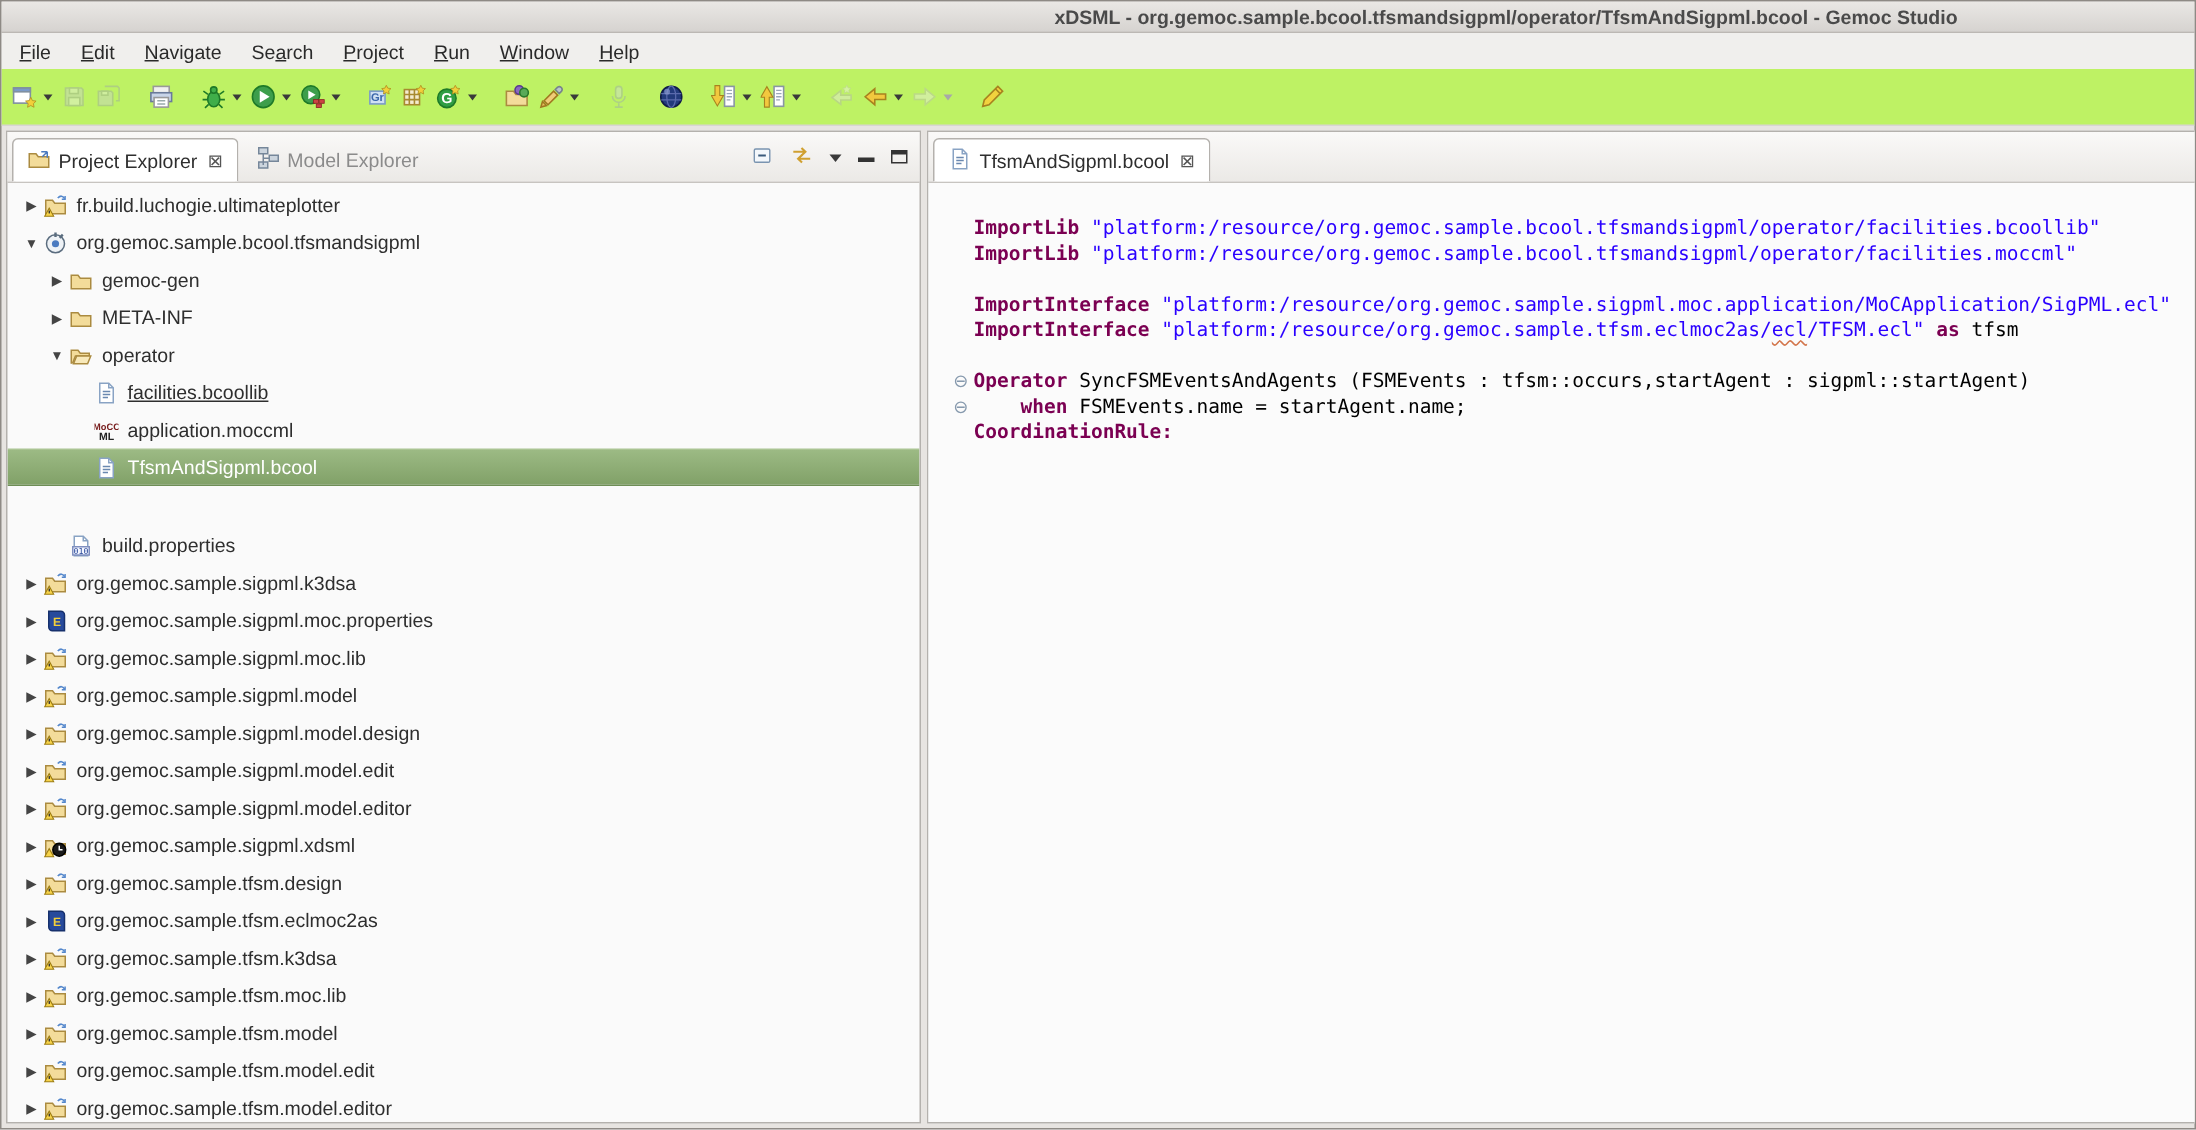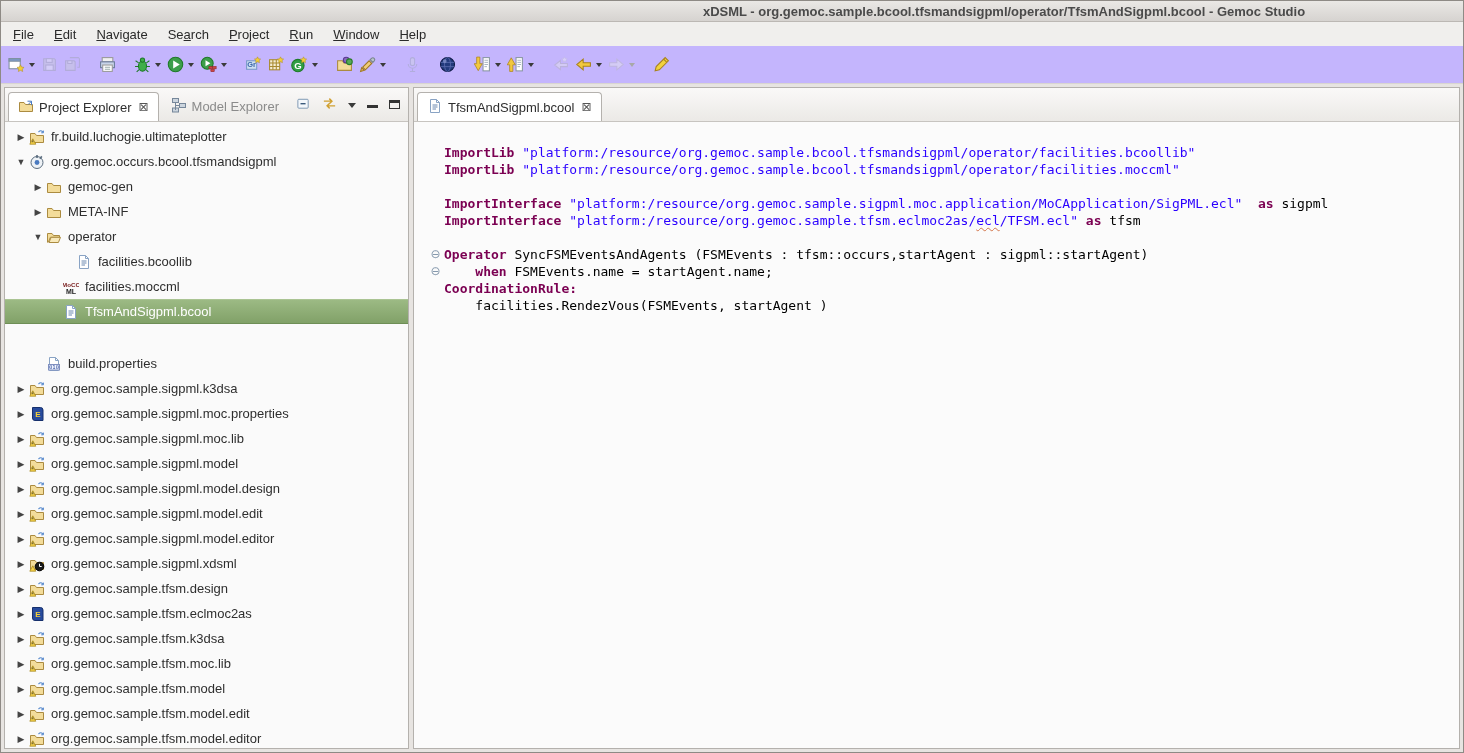--- a/index.html
+++ b/index.html
@@ -9,31 +9,31 @@
     background:#e7e4e1;border:1px solid #8e8a85;
   }
   
   .titlebar{height:20px;background:linear-gradient(#eae8e5,#d6d3d0);border-bottom:1px solid #bcb8b4;position:relative}
   .title{position:absolute;left:554px;right:10px;top:3px;text-align:center;font-weight:bold;color:#4a4a4a;white-space:nowrap;overflow:hidden}
   
   .menubar{height:24px;display:flex;align-items:center;background:#f0efed;padding-left:2px}
   .menu-item{padding:3px 10px;color:#2a2a2a;border-radius:2px}
   .menu-item u{text-decoration:underline}
   
-  .toolbar{height:37px;display:flex;align-items:center;background:#c4b5fd;border-bottom:1px solid #d8d5d1;padding:0 4px}
+  .toolbar{height:37px;display:flex;align-items:center;background:#bef264;border-bottom:1px solid #d8d5d1;padding:0 4px}
   .tb-btn{display:flex;align-items:center;padding:3px 2px;margin:0 1px;border-radius:3px}
   .tb-btn.gap{margin-left:13px}
   .tb-btn svg{width:17px;height:17px;display:block}
   .tb-btn.disabled svg{opacity:.42}
   .dd{width:0;height:0;border-left:3.5px solid transparent;border-right:3.5px solid transparent;border-top:4px solid #3a3a3a;margin-left:4px}
   .disabled .dd{border-top-color:#a8a8a8}
   
   .main{display:flex;gap:4px;padding:3px;height:668px;box-sizing:border-box}
   .panel{background:#fafafa;border:1px solid #b4b1ad;display:flex;flex-direction:column;box-sizing:border-box}
-  .panel.left{width:405px;flex:none}
+  .panel.left{width:610px;flex:none}
   .panel.right{flex:1}
   .phead{height:34px;box-sizing:border-box;background:linear-gradient(#faf9f8,#ebe9e6);border-bottom:1px solid #c7c4c0;display:flex;align-items:flex-end;position:relative;flex:none}
   .tab{height:29px;display:flex;align-items:center;gap:5px;padding:0 9px;margin-left:3px;box-sizing:border-box;white-space:nowrap}
   .tab.active{background:#fff;border:1px solid #b4b1ad;border-bottom:none;border-radius:4px 4px 0 0}
   .tab.inactive{color:#8b8b8b}
   .tab svg{width:16px;height:16px}
   .tab .close{font-family:"DejaVu Sans",sans-serif;font-size:12px;color:#555;margin-left:2px;line-height:1}
   .ptools{position:absolute;right:8px;top:8px;display:flex;gap:11px;align-items:center}
   .ptools svg{width:15px;height:15px;display:block}
   .vmenu{width:0;height:0;border-left:4.5px solid transparent;border-right:4.5px solid transparent;border-top:5px solid #3a3a3a;margin-top:4px}
@@ -329,21 +329,21 @@
         <div class="trow" style="padding-left: 8px;">
           <span class="arrow">▼</span>
           <span class="ticon">
             <svg viewBox="0 0 16 16">
               <circle cx="8" cy="8.5" r="6" fill="#eef2f6" stroke="#5a6c7e"></circle>
               <circle cx="8" cy="8.5" r="2.4" fill="#4a7ac0"></circle>
               <rect x="7.2" y="1" width="1.6" height="3" fill="#5a6c7e"></rect>
               <rect x="11" y="2" width="1.6" height="3" transform="rotate(45 11.8 3.5)" fill="#5a6c7e"></rect>
             </svg>
           </span>
-          <span class="tlabel">org.gemoc.occurs.bcool.tfsmandsigpml</span>
+          <span class="tlabel">org.gemoc.sample.bcool.tfsmandsigpml</span>
         </div>
         <div class="trow" style="padding-left: 25px;">
           <span class="arrow">▶</span>
           <span class="ticon">
             <svg viewBox="0 0 16 16">
               <path d="M1.5 13.5 v-9 h4.5 l1.5 2 h7 v7 Z" fill="#f3dc9a" stroke="#ab8b40"></path>
             </svg>
           </span>
           <span class="tlabel">gemoc-gen</span>
         </div>
@@ -359,40 +359,40 @@
         <div class="trow" style="padding-left: 25px;">
           <span class="arrow">▼</span>
           <span class="ticon">
             <svg viewBox="0 0 16 16">
               <path d="M1.5 13.5 v-9 h4.5 l1.5 2 h6 v1.8 h-9.2 l-2 5" fill="#f3dc9a" stroke="#ab8b40"></path>
               <path d="M3 13.5 l2.1 -5.2 h9.4 l-2.1 5.2 Z" fill="#f8e9ba" stroke="#ab8b40"></path>
             </svg>
           </span>
           <span class="tlabel">operator</span>
         </div>
-        <div class="trow" style="padding-left: 55px;">
+        <div class="trow" style="padding-left: 42px; text-decoration: underline;">
           <span class="arrow"></span>
           <span class="ticon">
             <svg viewBox="0 0 16 16">
               <path d="M3.5 1.5 h6 l3 3 v10 h-9 Z" fill="#fff" stroke="#89a3c4"></path>
               <path d="M9.5 1.5 v3 h3" fill="none" stroke="#89a3c4"></path>
               <path d="M5.5 7 h5 M5.5 9 h5 M5.5 11 h3.5" stroke="#6a88b0"></path>
             </svg>
           </span>
           <span class="tlabel">facilities.bcoollib</span>
         </div>
         <div class="trow" style="padding-left: 42px;">
           <span class="arrow"></span>
           <span class="ticon">
             <svg viewBox="0 0 16 16">
               <text x="8" y="7.5" font-size="6.2" font-weight="bold" fill="#7a2020" text-anchor="middle" font-family="Liberation Sans">MoCC</text>
               <text x="8" y="14.5" font-size="7" font-weight="bold" fill="#222" text-anchor="middle" font-family="Liberation Sans">ML</text>
             </svg>
           </span>
-          <span class="tlabel">facilities.moccml</span>
+          <span class="tlabel">application.moccml</span>
         </div>
         <div class="trow selected" style="padding-left: 42px;">
           <span class="arrow"></span>
           <span class="ticon">
             <svg viewBox="0 0 16 16">
               <path d="M3.5 1.5 h6 l3 3 v10 h-9 Z" fill="#fff" stroke="#89a3c4"></path>
               <path d="M9.5 1.5 v3 h3" fill="none" stroke="#89a3c4"></path>
               <path d="M5.5 7 h5 M5.5 9 h5 M5.5 11 h3.5" stroke="#6a88b0"></path>
             </svg>
           </span>
@@ -672,18 +672,17 @@
           <span class="ctext"><span>    </span><span class="k">when</span><span> FSMEvents.name = startAgent.name;</span></span>
         </div>
         <div class="cline">
           <span class="gut"></span>
           <span class="fold"></span>
           <span class="ctext"><span class="k">CoordinationRule:</span></span>
         </div>
         <div class="cline">
           <span class="gut"></span>
           <span class="fold"></span>
-          <span class="ctext"><span>    facilities.RendezVous(FSMEvents, startAgent )</span></span>
         </div>
       </div>
   </div>
 
 </div>
 
 </body></html>

